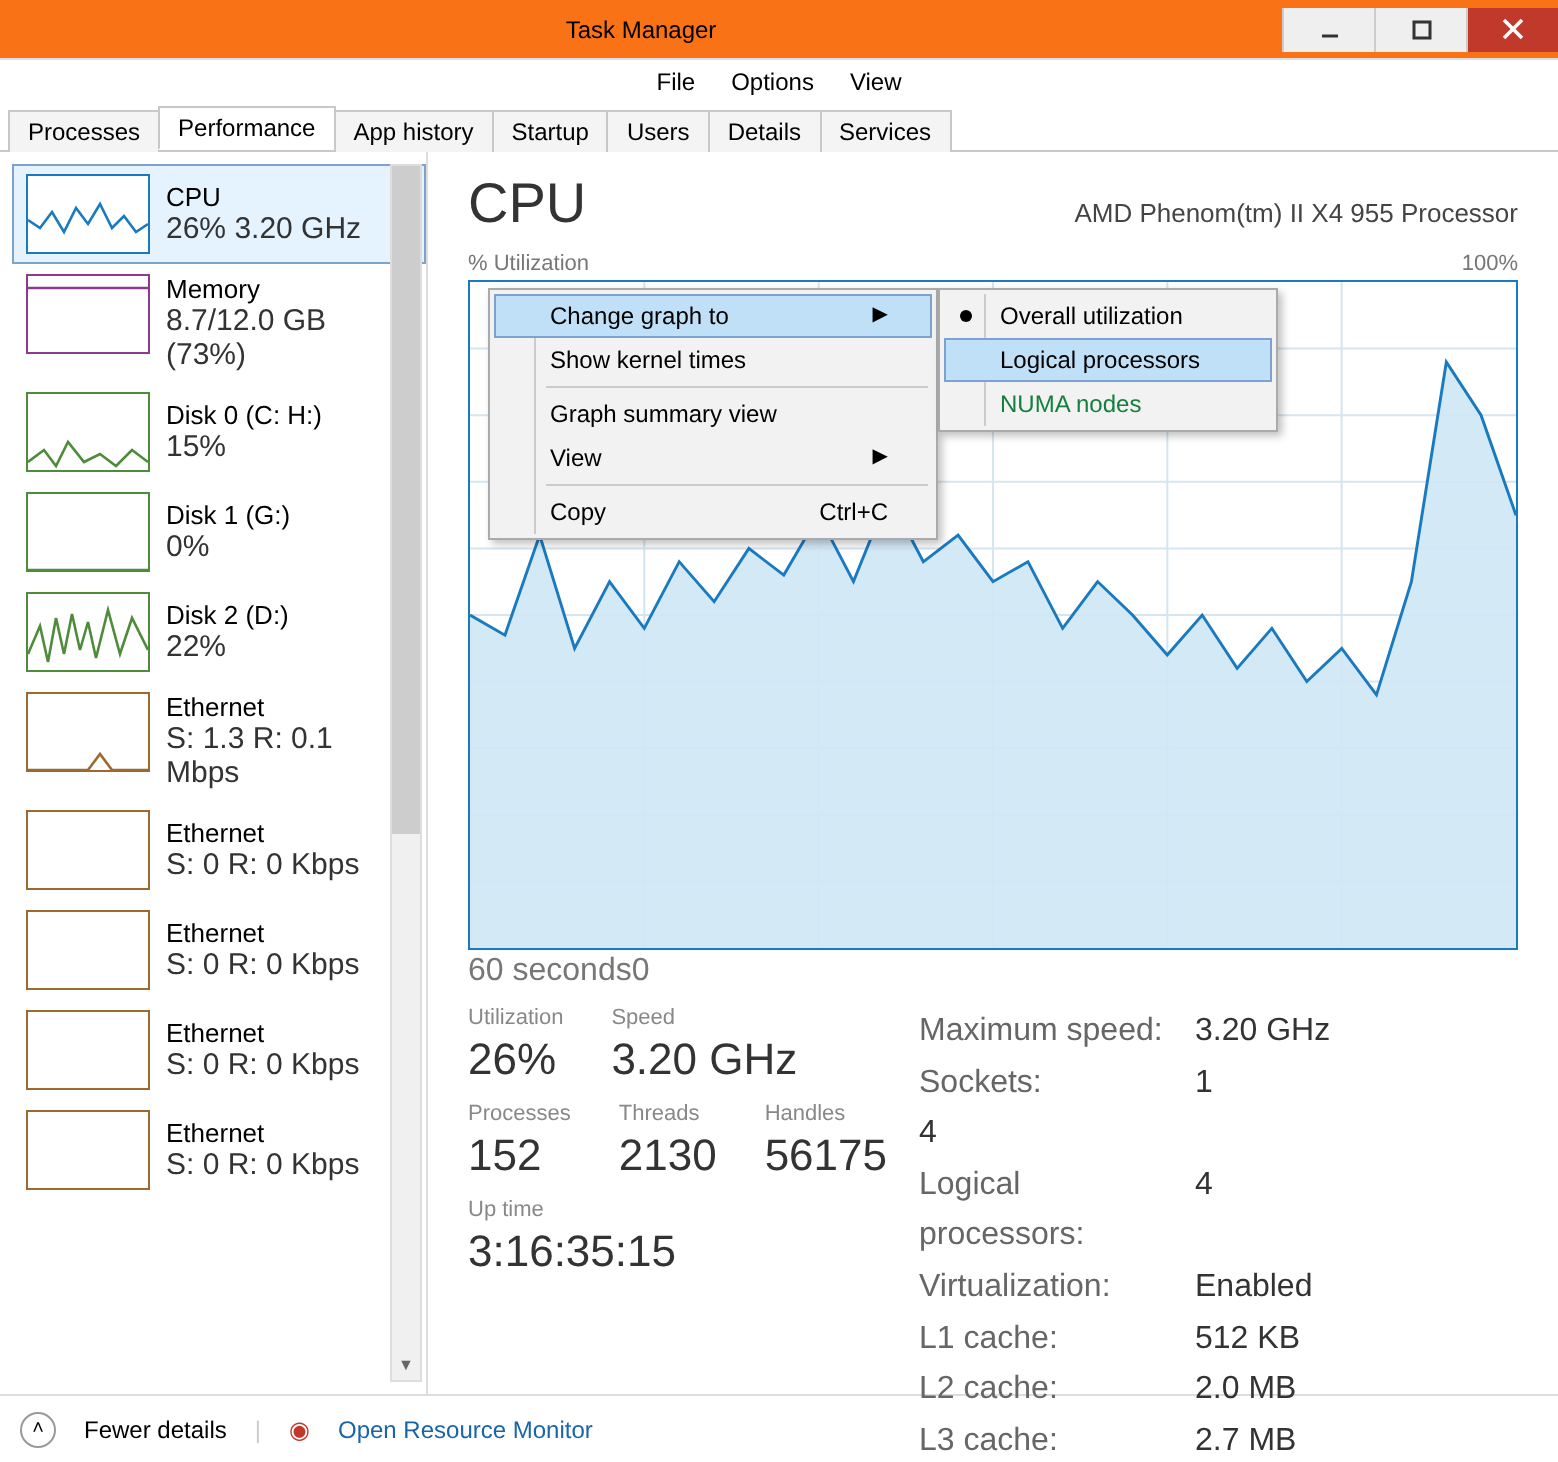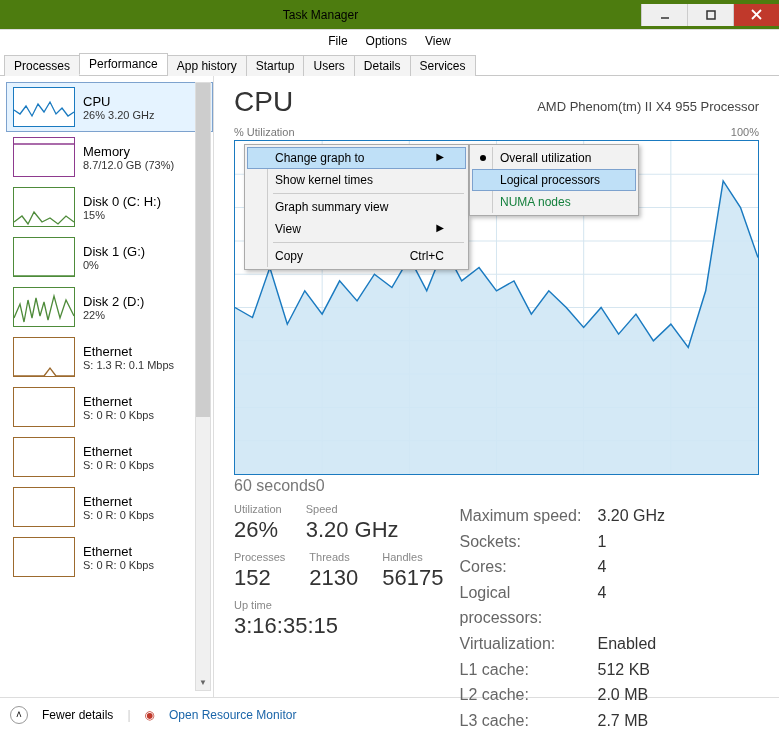--- a/index.html
+++ b/index.html
@@ -1,19 +1,19 @@
 <!DOCTYPE html>
 <html><head>
 <meta charset="utf-8">
 <style>
 * { box-sizing: border-box; margin: 0; padding: 0; font-family: "Segoe UI", Tahoma, sans-serif; }
 body { background: #fff; width: 779px; height: 731px; overflow: hidden; position: relative; }
 
 
-.titlebar { height: 30px; display: flex; align-items: center; border-bottom: 1px solid #ddd; background:#4d7c0f; }
+.titlebar { height: 30px; display: flex; align-items: center; border-bottom: 1px solid #ddd; background:#f97316; }
 .titlebar .title { flex: 1; text-align: center; font-size: 12px; color: #000; }
 .winbtns { display: flex; }
 .winbtn { width: 46px; height: 22px; display:flex; align-items:center; justify-content:center; font-size:12px; border-left:1px solid #ccc; background:#efefef; }
 .winbtn.close { background:#c0392b; color:#fff; width:46px; }
 .winbtn svg { pointer-events:none; }
 
 
 .menubar { height: 22px; display:flex; align-items:center; padding: 0 6px; gap: 2px; font-size:12px;justify-content:center; }
 .menubar .menuitem { padding: 2px 8px; cursor:default; }
 
@@ -26,21 +26,21 @@
 
 
 .sidebar { width: 214px; border-right:1px solid #ddd; overflow-y:hidden; position:relative; padding:6px 0 6px 6px;}
 .sidewrap { height:100%; overflow:hidden; position:relative; }
 .side-item { display:flex; gap:8px; padding:4px 6px; font-size:12px; border:1px solid transparent; cursor:default;}
 .side-item.selected { border:1px solid #7da2ce; background:#e5f3ff; }
 .thumb { width:62px; height:40px; border:1px solid; background:#fff; position:relative; flex-shrink:0; }
 .thumb svg { position:absolute; inset:0; }
 .side-text { display:flex; flex-direction:column; justify-content:center; }
 .side-name { font-size:13px; color:#000; }
-.side-sub { font-size:11px; color:#333; }
+.side-sub { font-size:15px; color:#333; }
 .scrollbar { position:absolute; right:2px; top:6px; width:16px; height:calc(100% - 12px); background:#f0f0f0; border:1px solid #ddd;}
 .scrollbar .sthumb{ position:absolute; top:0; left:0; right:0; height:55%; background:#cdcdcd;}
 .scrollbar .sarrow-up,.scrollbar .sarrow-down{position:absolute;left:0;right:0;height:16px;display:flex;align-items:center;justify-content:center;font-size:8px;color:#666;}
 .scrollbar .sarrow-up{top:0;} .scrollbar .sarrow-down{bottom:0;}
 
 
 .main { flex:1; padding: 10px 20px 0 20px; position:relative; }
 .cpu-header { display:flex; justify-content:space-between; align-items:baseline; }
 .cpu-h1 { font-size:28px; font-weight:400; color:#333; }
 .cpu-model { font-size:13px; color:#444; }
@@ -301,21 +301,20 @@
       <div class="stats-right">
         <div class="kv">
             <div class="k">Maximum speed:</div>
             <div class="v">3.20 GHz</div>
           </div>
         <div class="kv">
             <div class="k">Sockets:</div>
             <div class="v">1</div>
           </div>
         <div class="kv">
-            <div class="k">Cores:</div>
             <div class="v">4</div>
           </div>
         <div class="kv">
             <div class="k">Logical processors:</div>
             <div class="v">4</div>
           </div>
         <div class="kv">
             <div class="k">Virtualization:</div>
             <div class="v">Enabled</div>
           </div>

